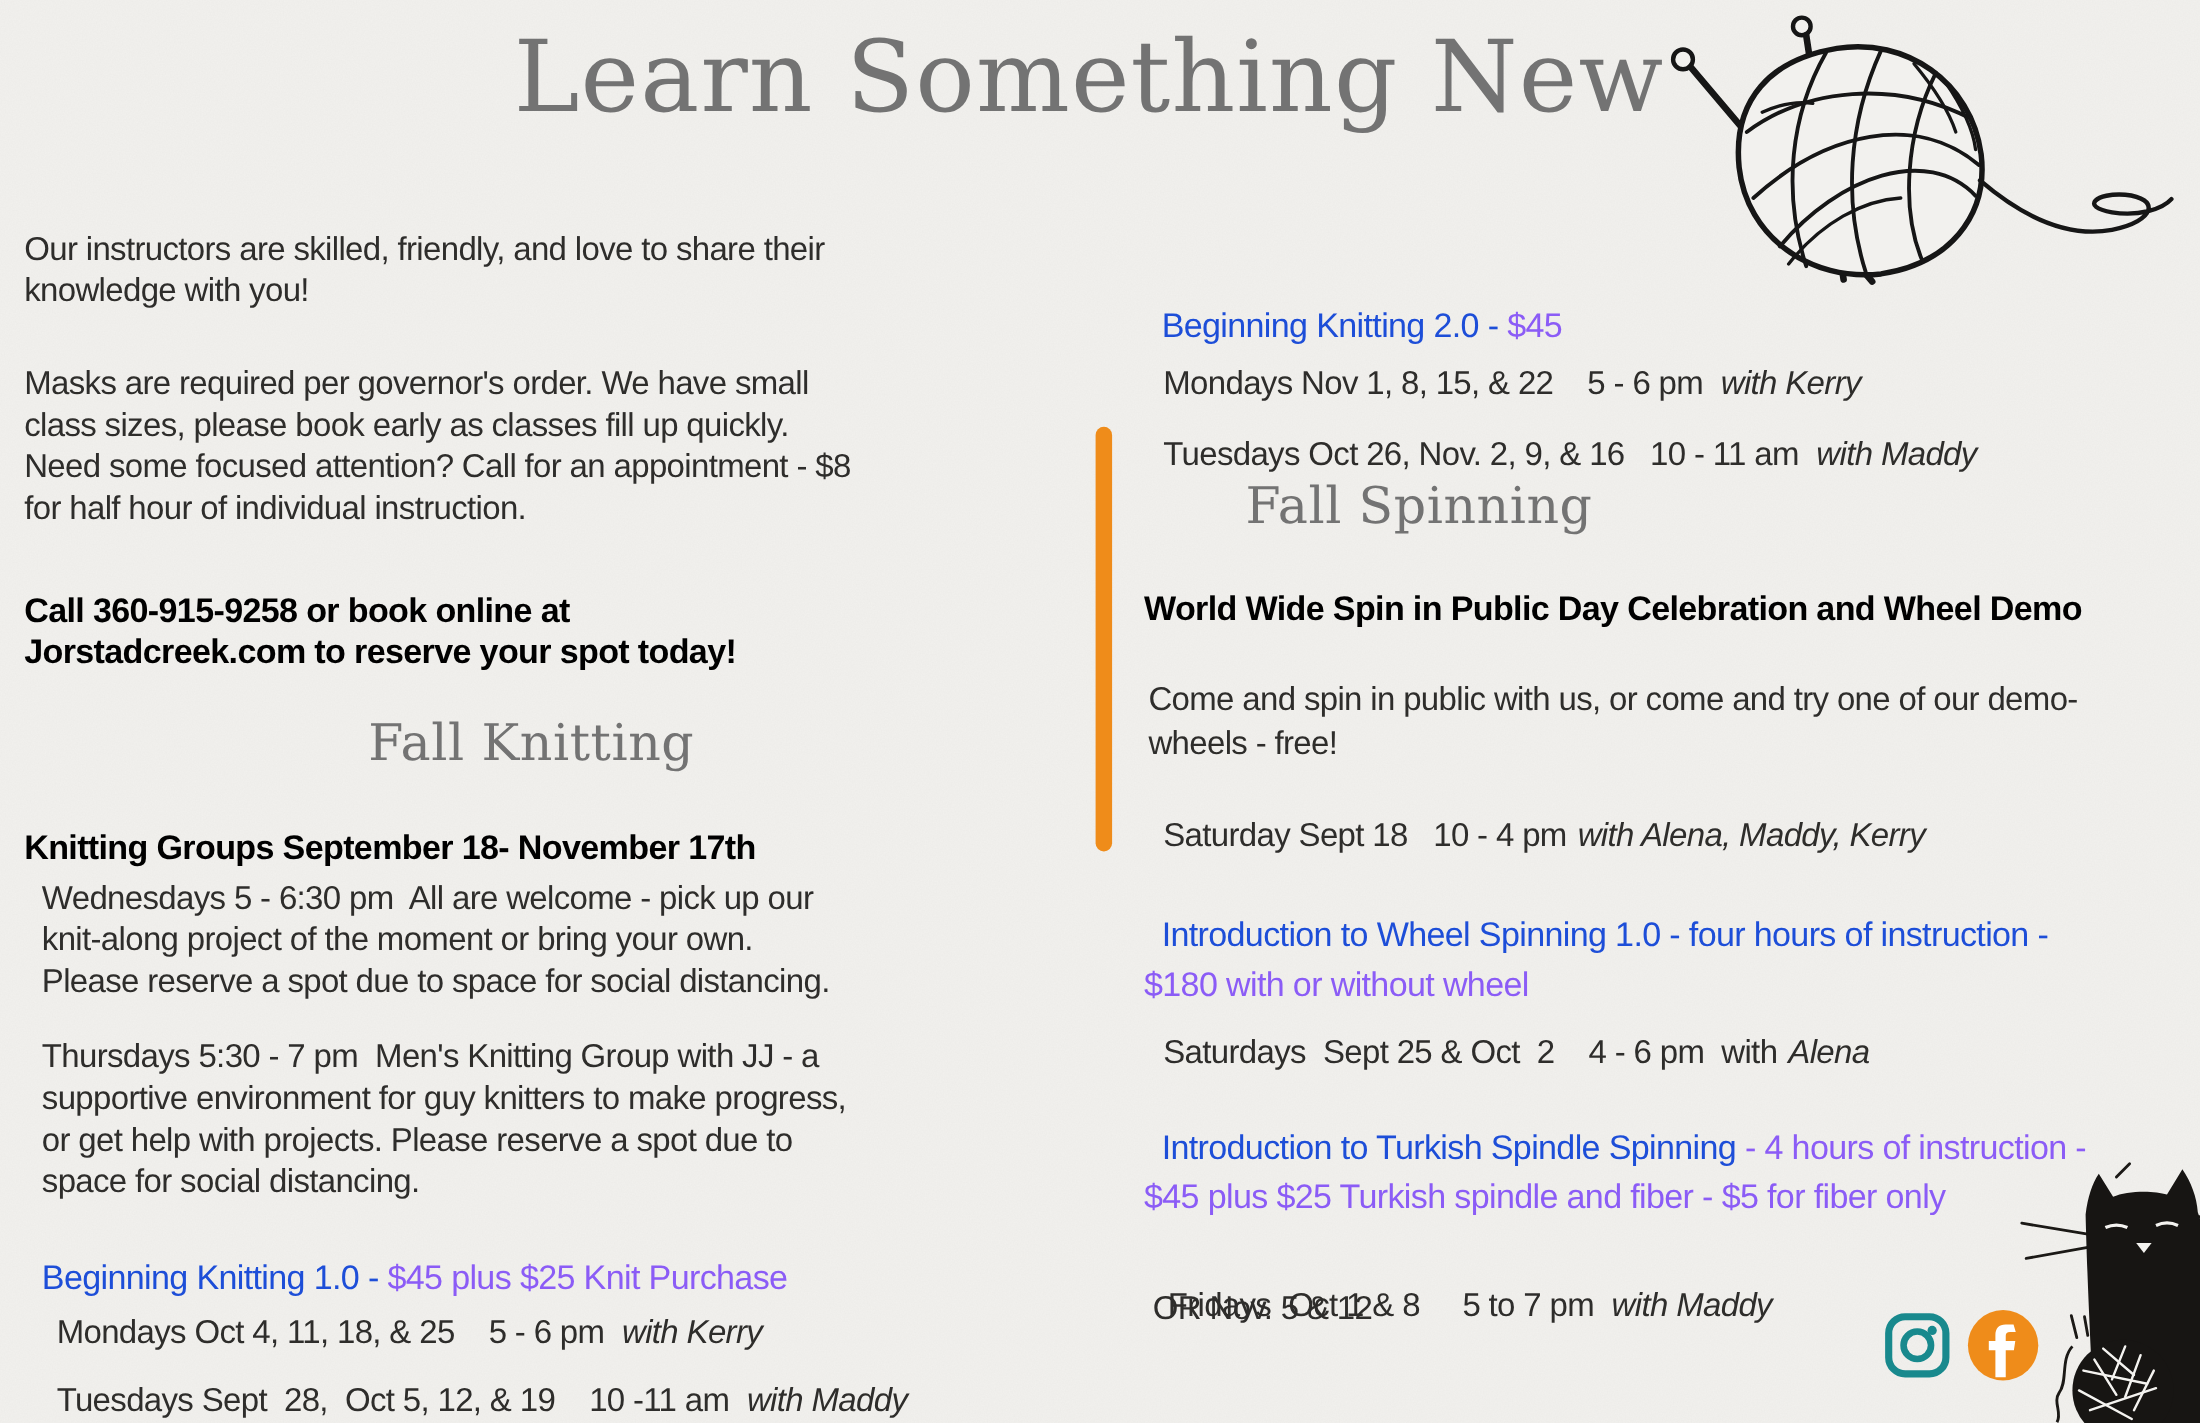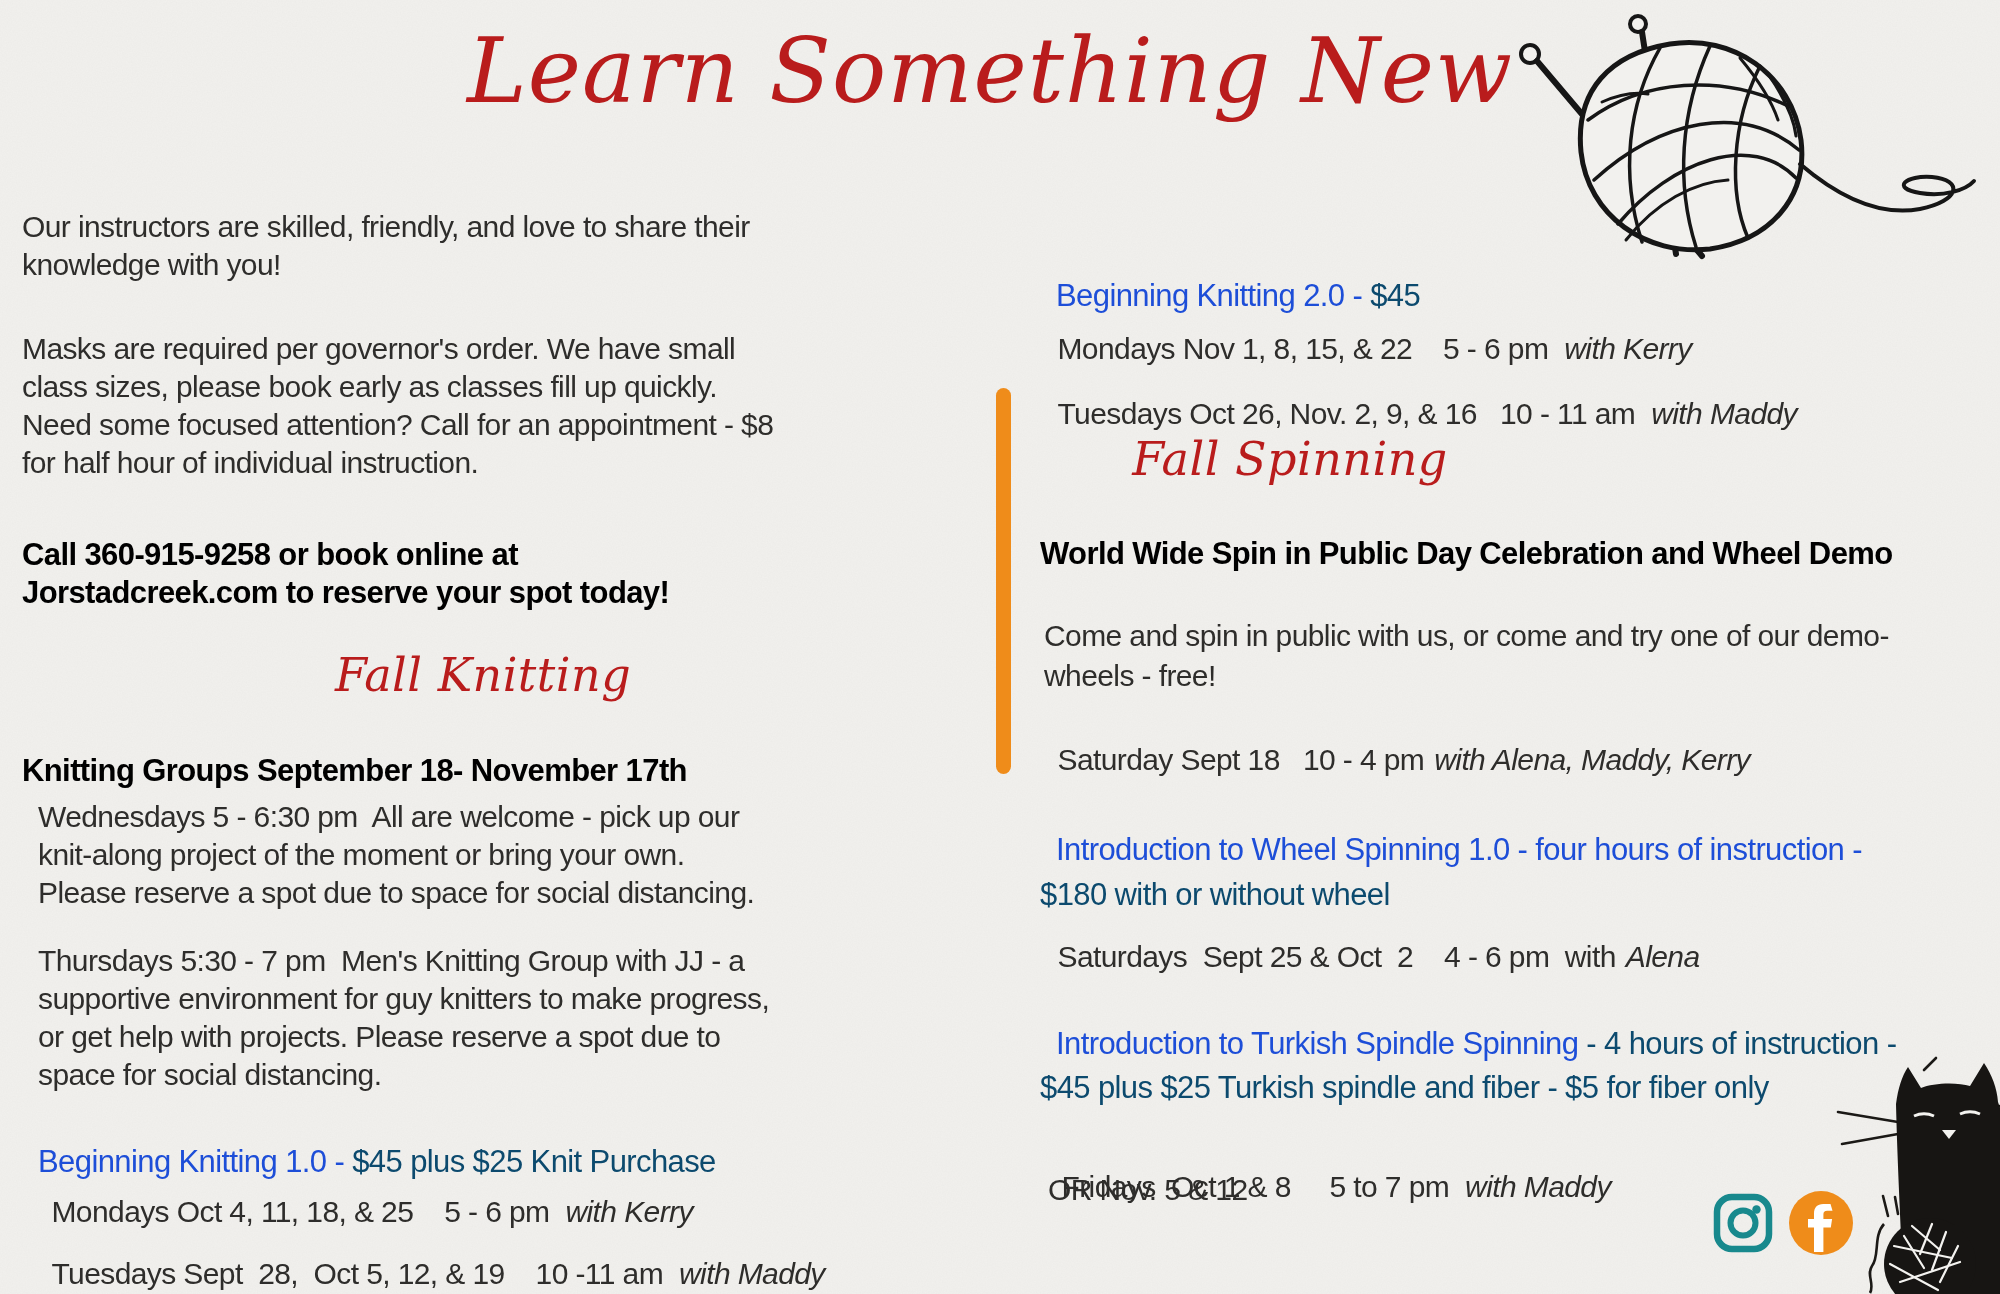--- a/index.html
+++ b/index.html
@@ -10,28 +10,28 @@
   }
   .abs{position:absolute;}
   .txt{
     position:absolute;
     font-size:30px;line-height:38px;color:#2e2d2b;
     letter-spacing:-0.6px;white-space:pre-wrap;
   }
   .bold{font-weight:bold;color:#000000;}
   .h-mix{font-size:31px;line-height:44px;}
   .h-mix b{font-weight:normal;color:#1d4ed8;text-align:center;}
-  .h-mix span{color:#0c4a6e;}
+  .h-mix span{color:#8b5cf6;}
   .sched{font-size:30px;line-height:36px;}
   .inst{font-style:italic;margin-left:16px;}
   .inst-tight{font-style:italic;margin-left:10px;}
   .script{
     position:absolute;
-    font-family:"DejaVu Serif", serif;font-style:italic;
-    color:#b91c1c;white-space:nowrap;
+    font-family:"DejaVu Serif", serif;
+    color:#737373;white-space:nowrap;
     transform:translateX(-50%);
   }
   .title-script{font-size:90px;letter-spacing:1px;}
   .sub-script{font-size:46px;letter-spacing:0.5px;}
   .divider{
     position:absolute;left:996px;top:388px;width:15px;height:386px;
     border-radius:9px;background:#ef8c1a;
   }
   .texture{position:absolute;left:0;top:0;pointer-events:none;}
 </style>

